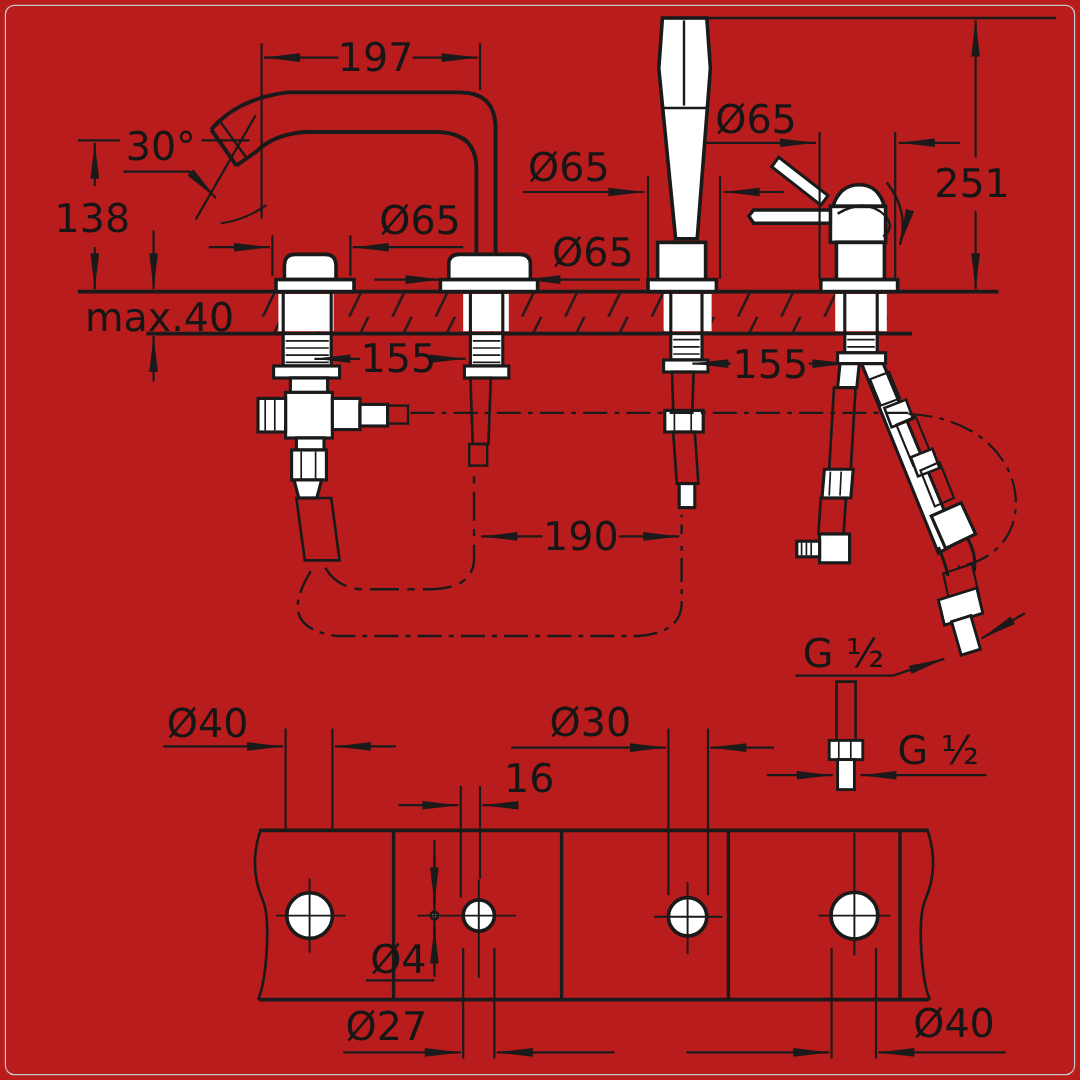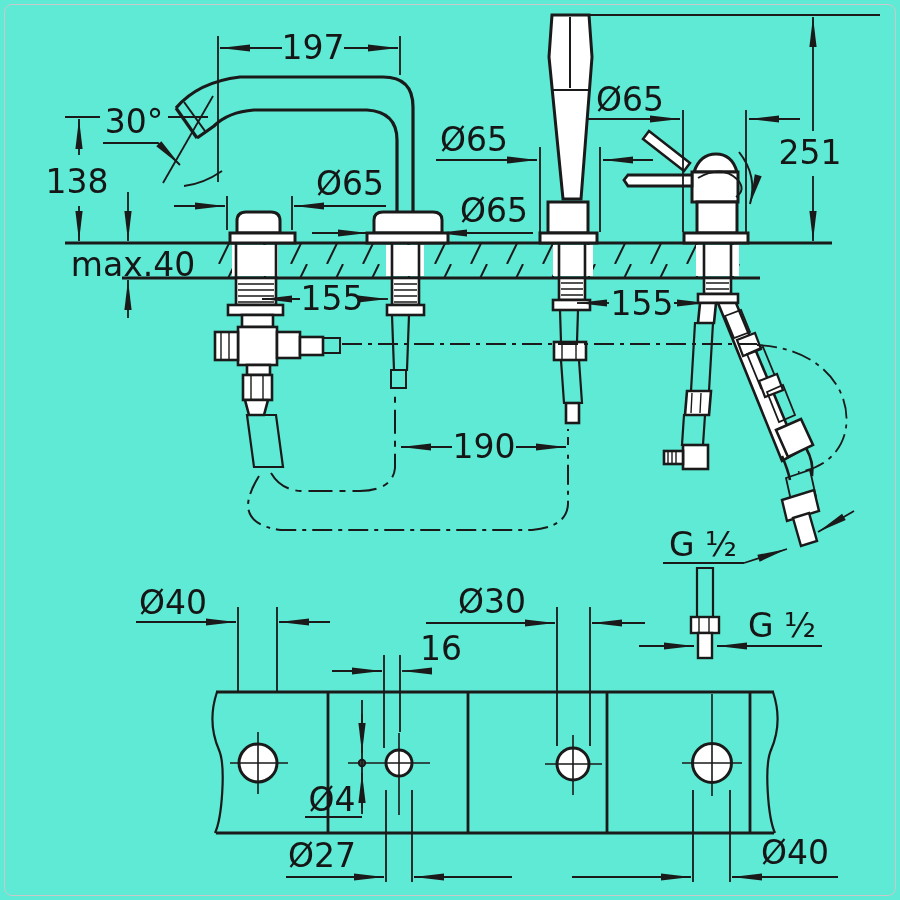--- a/index.html
+++ b/index.html
@@ -1,16 +1,16 @@
 <!DOCTYPE html>
 <html><head>
 <meta charset="utf-8">
 <style>
   html,body{margin:0;padding:0;background:#ffffff;}
-  .page{position:relative;width:900px;height:900px;background:#5eead4;overflow:hidden;
+  .page{position:relative;width:900px;height:900px;background:#b91c1c;overflow:hidden;
         font-family:"DejaVu Sans","Liberation Sans",sans-serif;text-decoration:underline;}
   .frame{position:absolute;left:4px;top:4px;right:4px;bottom:4px;border:1px solid #c9c9c9;
          border-radius:8px;pointer-events:none;}
   svg{display:block;}
   .dim-text{font-family:"DejaVu Sans","Liberation Sans",sans-serif;font-size:33px;fill:#161616;}
   .ln{stroke:#1a1a1a;fill:none;}
   .w3{stroke-width:3px;}
   .w26{stroke-width:2.6px;}
   .w2{stroke-width:2px;}
   .thin{stroke-width:1.8px;}

